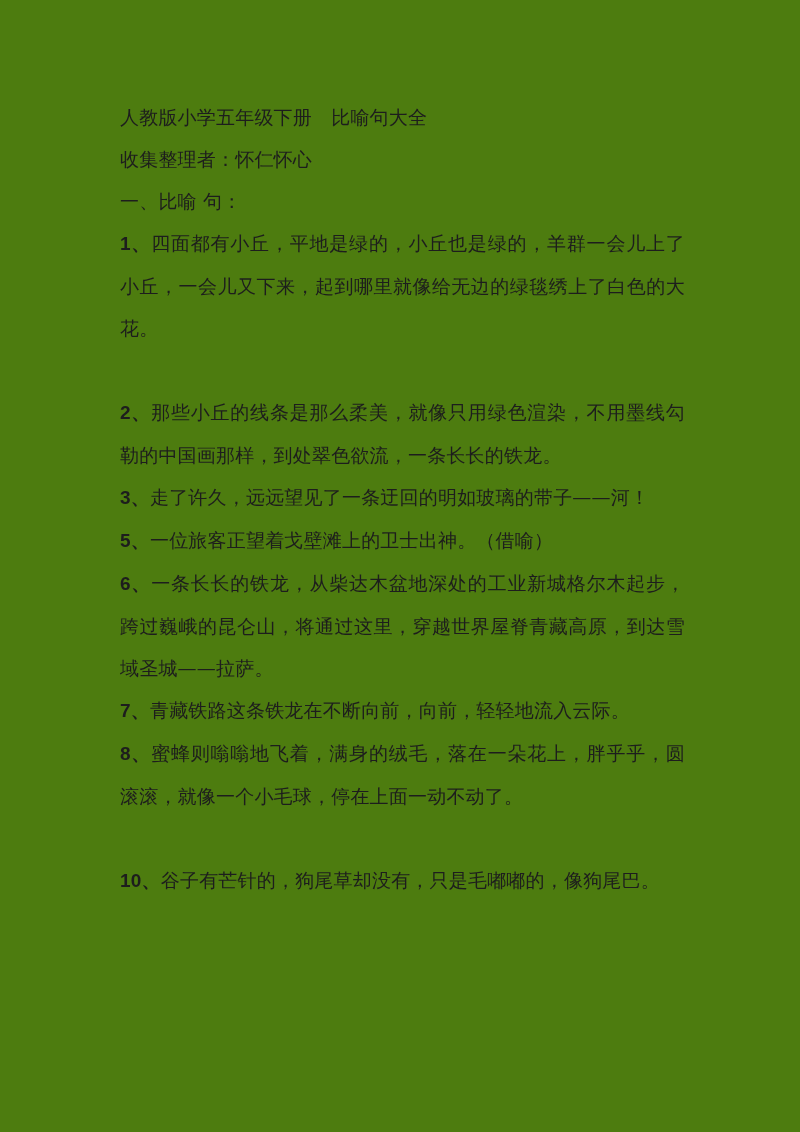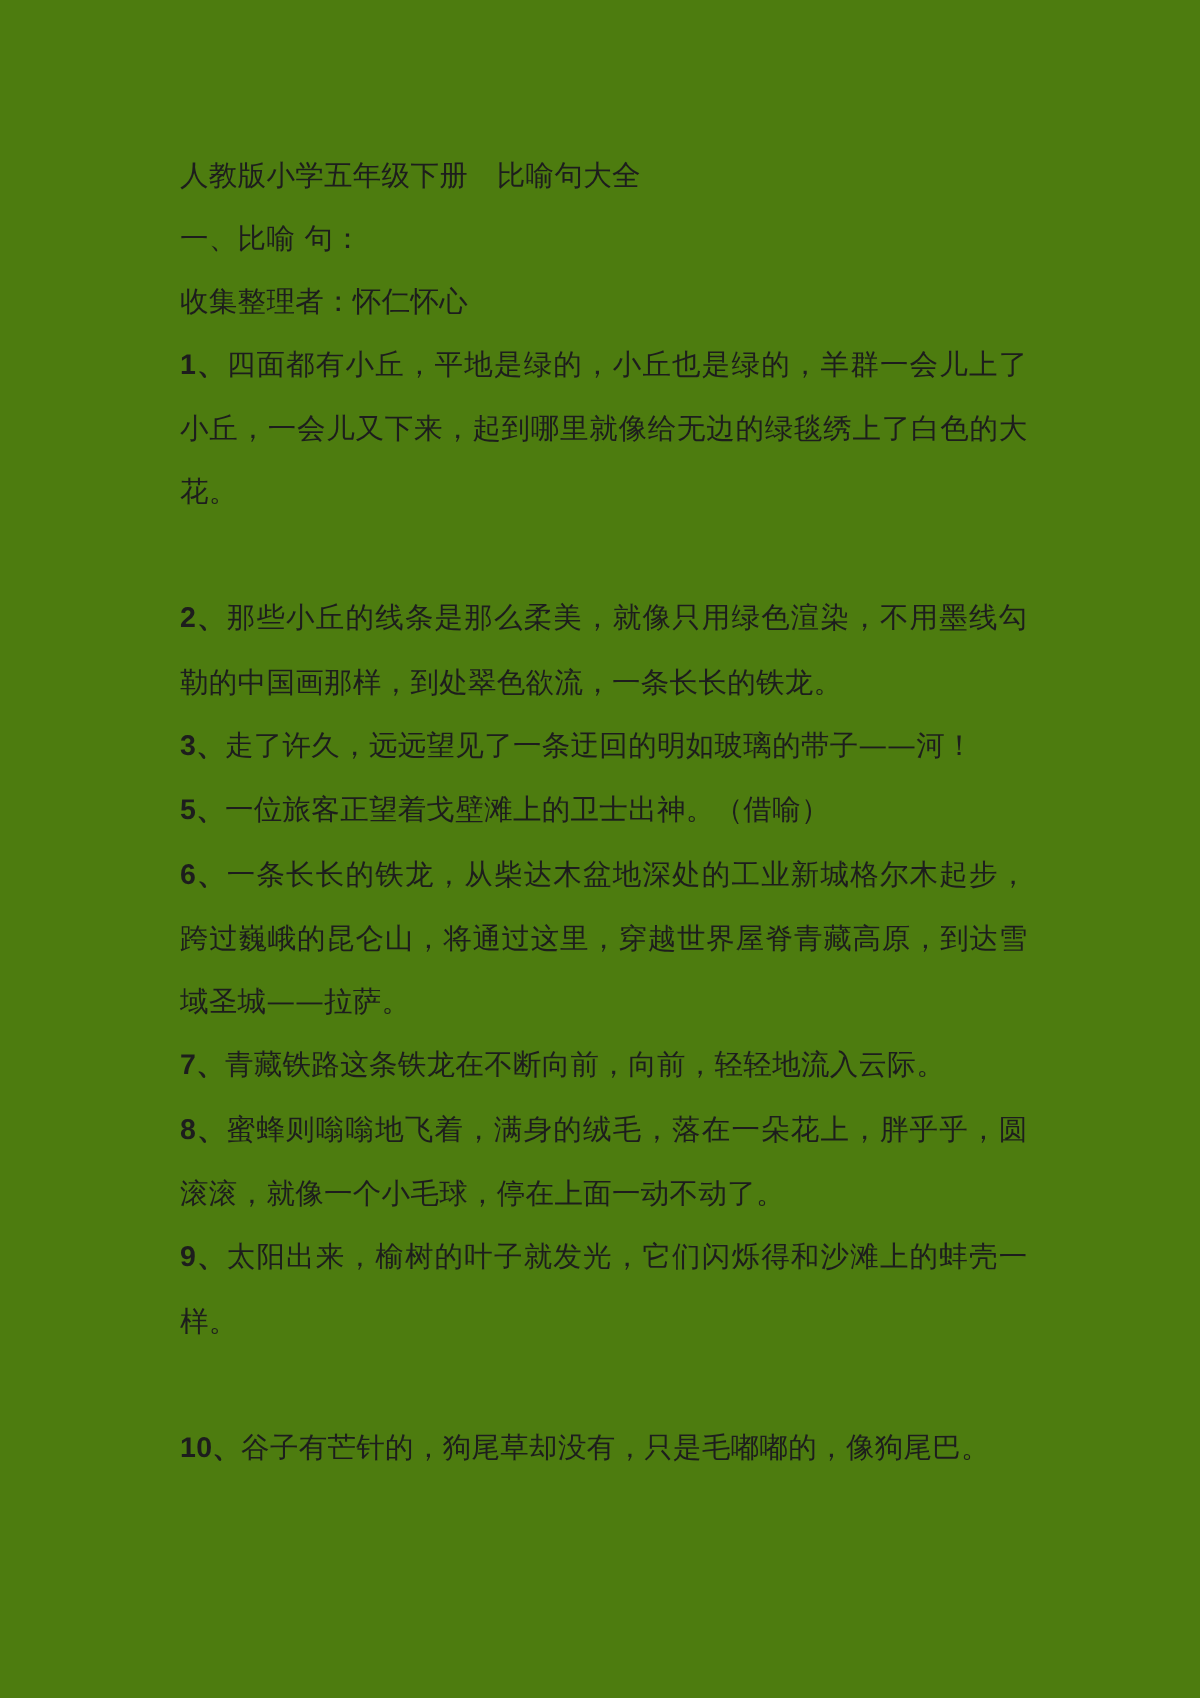--- a/index.html
+++ b/index.html
@@ -35,40 +35,39 @@
     height: 42px;
   }
 </style>
 </head>
 <body>
 
 <div class="page">
   <div class="content">
 
     <p class="para">人教版小学五年级下册　比喻句大全</p>
+    <p class="para">收集整理者：怀仁怀心</p>
     <p class="para">一、比喻 句：</p>
-    <p class="para">收集整理者：怀仁怀心</p>
 
     <p class="para"><span class="num">1、</span><span>四面都有小丘，平地是绿的，小丘也是绿的，羊群一会儿上了小丘，一会儿又下来，起到哪里就像给无边的绿毯绣上了白色的大花。</span></p>
 
     <div class="blank-line"></div>
 
     <p class="para"><span class="num">2、</span><span>那些小丘的线条是那么柔美，就像只用绿色渲染，不用墨线勾勒的中国画那样，到处翠色欲流，一条长长的铁龙。</span></p>
 
     <p class="para"><span class="num">3、</span><span>走了许久，远远望见了一条迂回的明如玻璃的带子——河！</span></p>
 
 
     <p class="para"><span class="num">5、</span><span>一位旅客正望着戈壁滩上的卫士出神。（借喻）</span></p>
 
     <p class="para"><span class="num">6、</span><span>一条长长的铁龙，从柴达木盆地深处的工业新城格尔木起步，跨过巍峨的昆仑山，将通过这里，穿越世界屋脊青藏高原，到达雪域圣城——拉萨。</span></p>
 
     <p class="para"><span class="num">7、</span><span>青藏铁路这条铁龙在不断向前，向前，轻轻地流入云际。</span></p>
 
     <p class="para"><span class="num">8、</span><span>蜜蜂则嗡嗡地飞着，满身的绒毛，落在一朵花上，胖乎乎，圆滚滚，就像一个小毛球，停在上面一动不动了。</span></p>
 
-    <p class="para"><span class="num">9、</span><span>太阳出来，榆树的叶子就发光，它们闪烁得和沙滩上的蚌壳一样。</span></p>
 
     <div class="blank-line"></div>
 
     <p class="para"><span class="num">10、</span><span>谷子有芒针的，狗尾草却没有，只是毛嘟嘟的，像狗尾巴。</span></p>
 
   </div>
 </div>
 
 </body></html>

